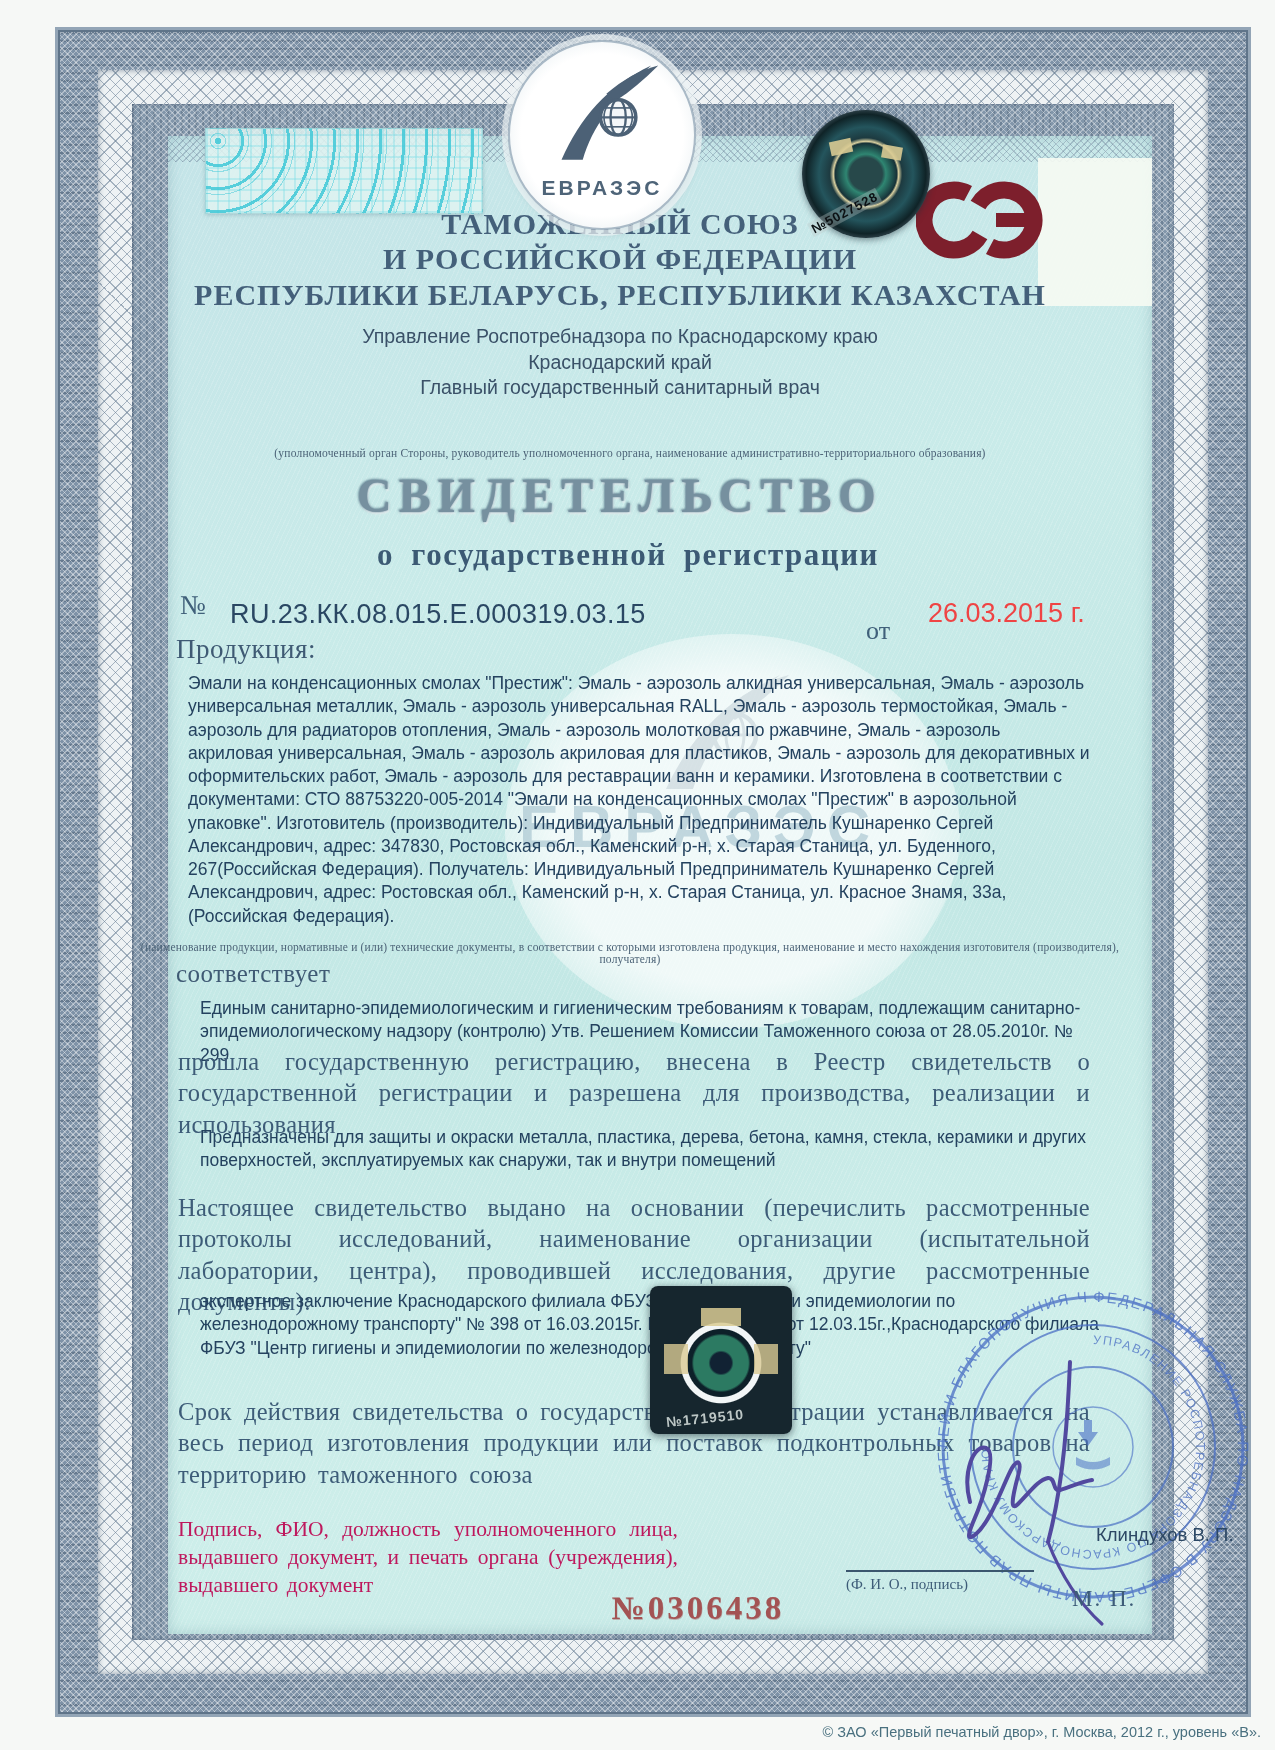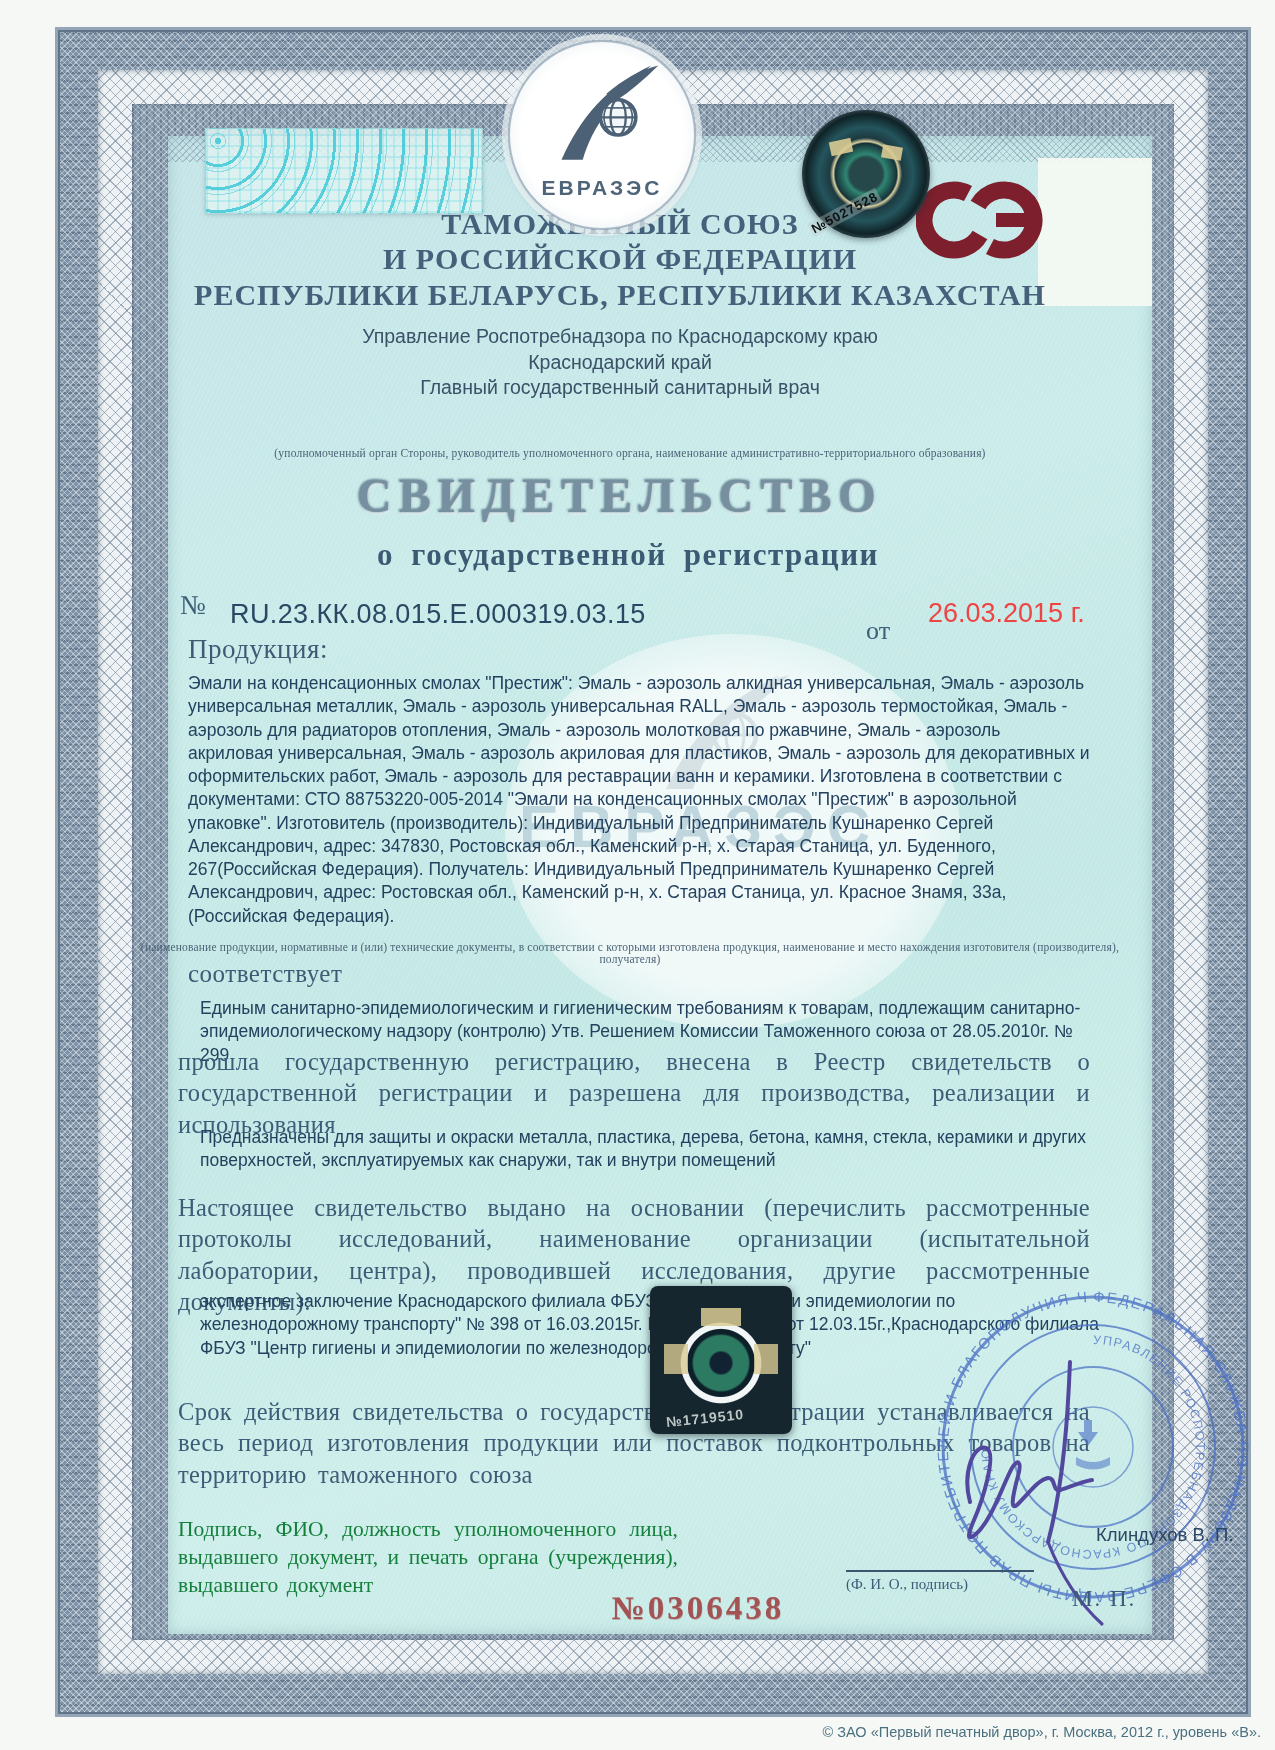--- a/index.html
+++ b/index.html
@@ -127,21 +127,21 @@
   .cert-number {
     position:absolute; left:230px; top:599px; font-family:"Liberation Sans", sans-serif;
     font-size:27px; color:#2a4763; z-index:4; letter-spacing:.4px;
   }
   .ot-label  { position:absolute; left:866px; top:616px; font-size:26px; color:#40607a; z-index:4; }
   .cert-date {
     position:absolute; left:928px; top:598px; font-family:"Liberation Sans", sans-serif;
     font-size:27px; color:#ef4444; z-index:4;
   }
   
-  .label-serif { position:absolute; left:188px; font-size:27px; color:#3f5a74; z-index:4; letter-spacing:.5px; }
+  .label-serif { position:absolute; left:176px; font-size:27px; color:#3f5a74; z-index:4; letter-spacing:.5px; }
   .sans-par {
     position:absolute; font-family:"Liberation Sans", sans-serif;
     font-size:17.5px; line-height:1.33; color:#24425f; z-index:4;
   }
   .serif-par {
     position:absolute; left:178px; width:912px; font-size:24.5px; line-height:1.28;
     color:#3d5c78; text-align:justify; word-spacing:5px; z-index:4; letter-spacing:.3px;
   }
   
   .wm-circle {
@@ -150,21 +150,21 @@
     z-index:1;
   }
   .wm-text {
     position:absolute; left:420px; top:792px; width:560px; text-align:center; z-index:2;
     font-family:"Liberation Sans", sans-serif; font-weight:bold; font-size:60px;
     letter-spacing:11px; color:#a4c2ce; opacity:.62;
   }
   .wm-swoosh { position:absolute; left:640px; top:660px; opacity:.15; z-index:1; }
   
   .sign-label { position:absolute; left:178px; top:1516px; width:500px; font-size:21.5px;
-    line-height:1.3; color:#15803d; text-align:justify; word-spacing:3px; z-index:4; }
+    line-height:1.3; color:#be185d; text-align:justify; word-spacing:3px; z-index:4; }
   .holo-square {
     position:absolute; left:650px; top:1286px; width:142px; height:148px; z-index:5;
     background:
       radial-gradient(circle at 50% 52%, #123 0 10%, #2c7a62 12% 26%, #0d2029 28% 32%, #f2f6f7 33% 38%, #16262e 39% 100%),
       linear-gradient(135deg, #1b3642 0%, #0e1d26 40%, #27414d 70%, #0c161d 100%);
     border-radius:8px; box-shadow:0 2px 8px rgba(20,35,45,.6);
   }
   .holo-square .gold-t { position:absolute; left:51px; top:22px; width:40px; height:18px; background:#d9cb93; opacity:.85; }
   .holo-square .gold-l { position:absolute; left:14px; top:58px; width:24px; height:30px; background:#d9cb93; opacity:.8; }
   .holo-square .gold-r { position:absolute; right:14px; top:58px; width:24px; height:30px; background:#d9cb93; opacity:.8; }

